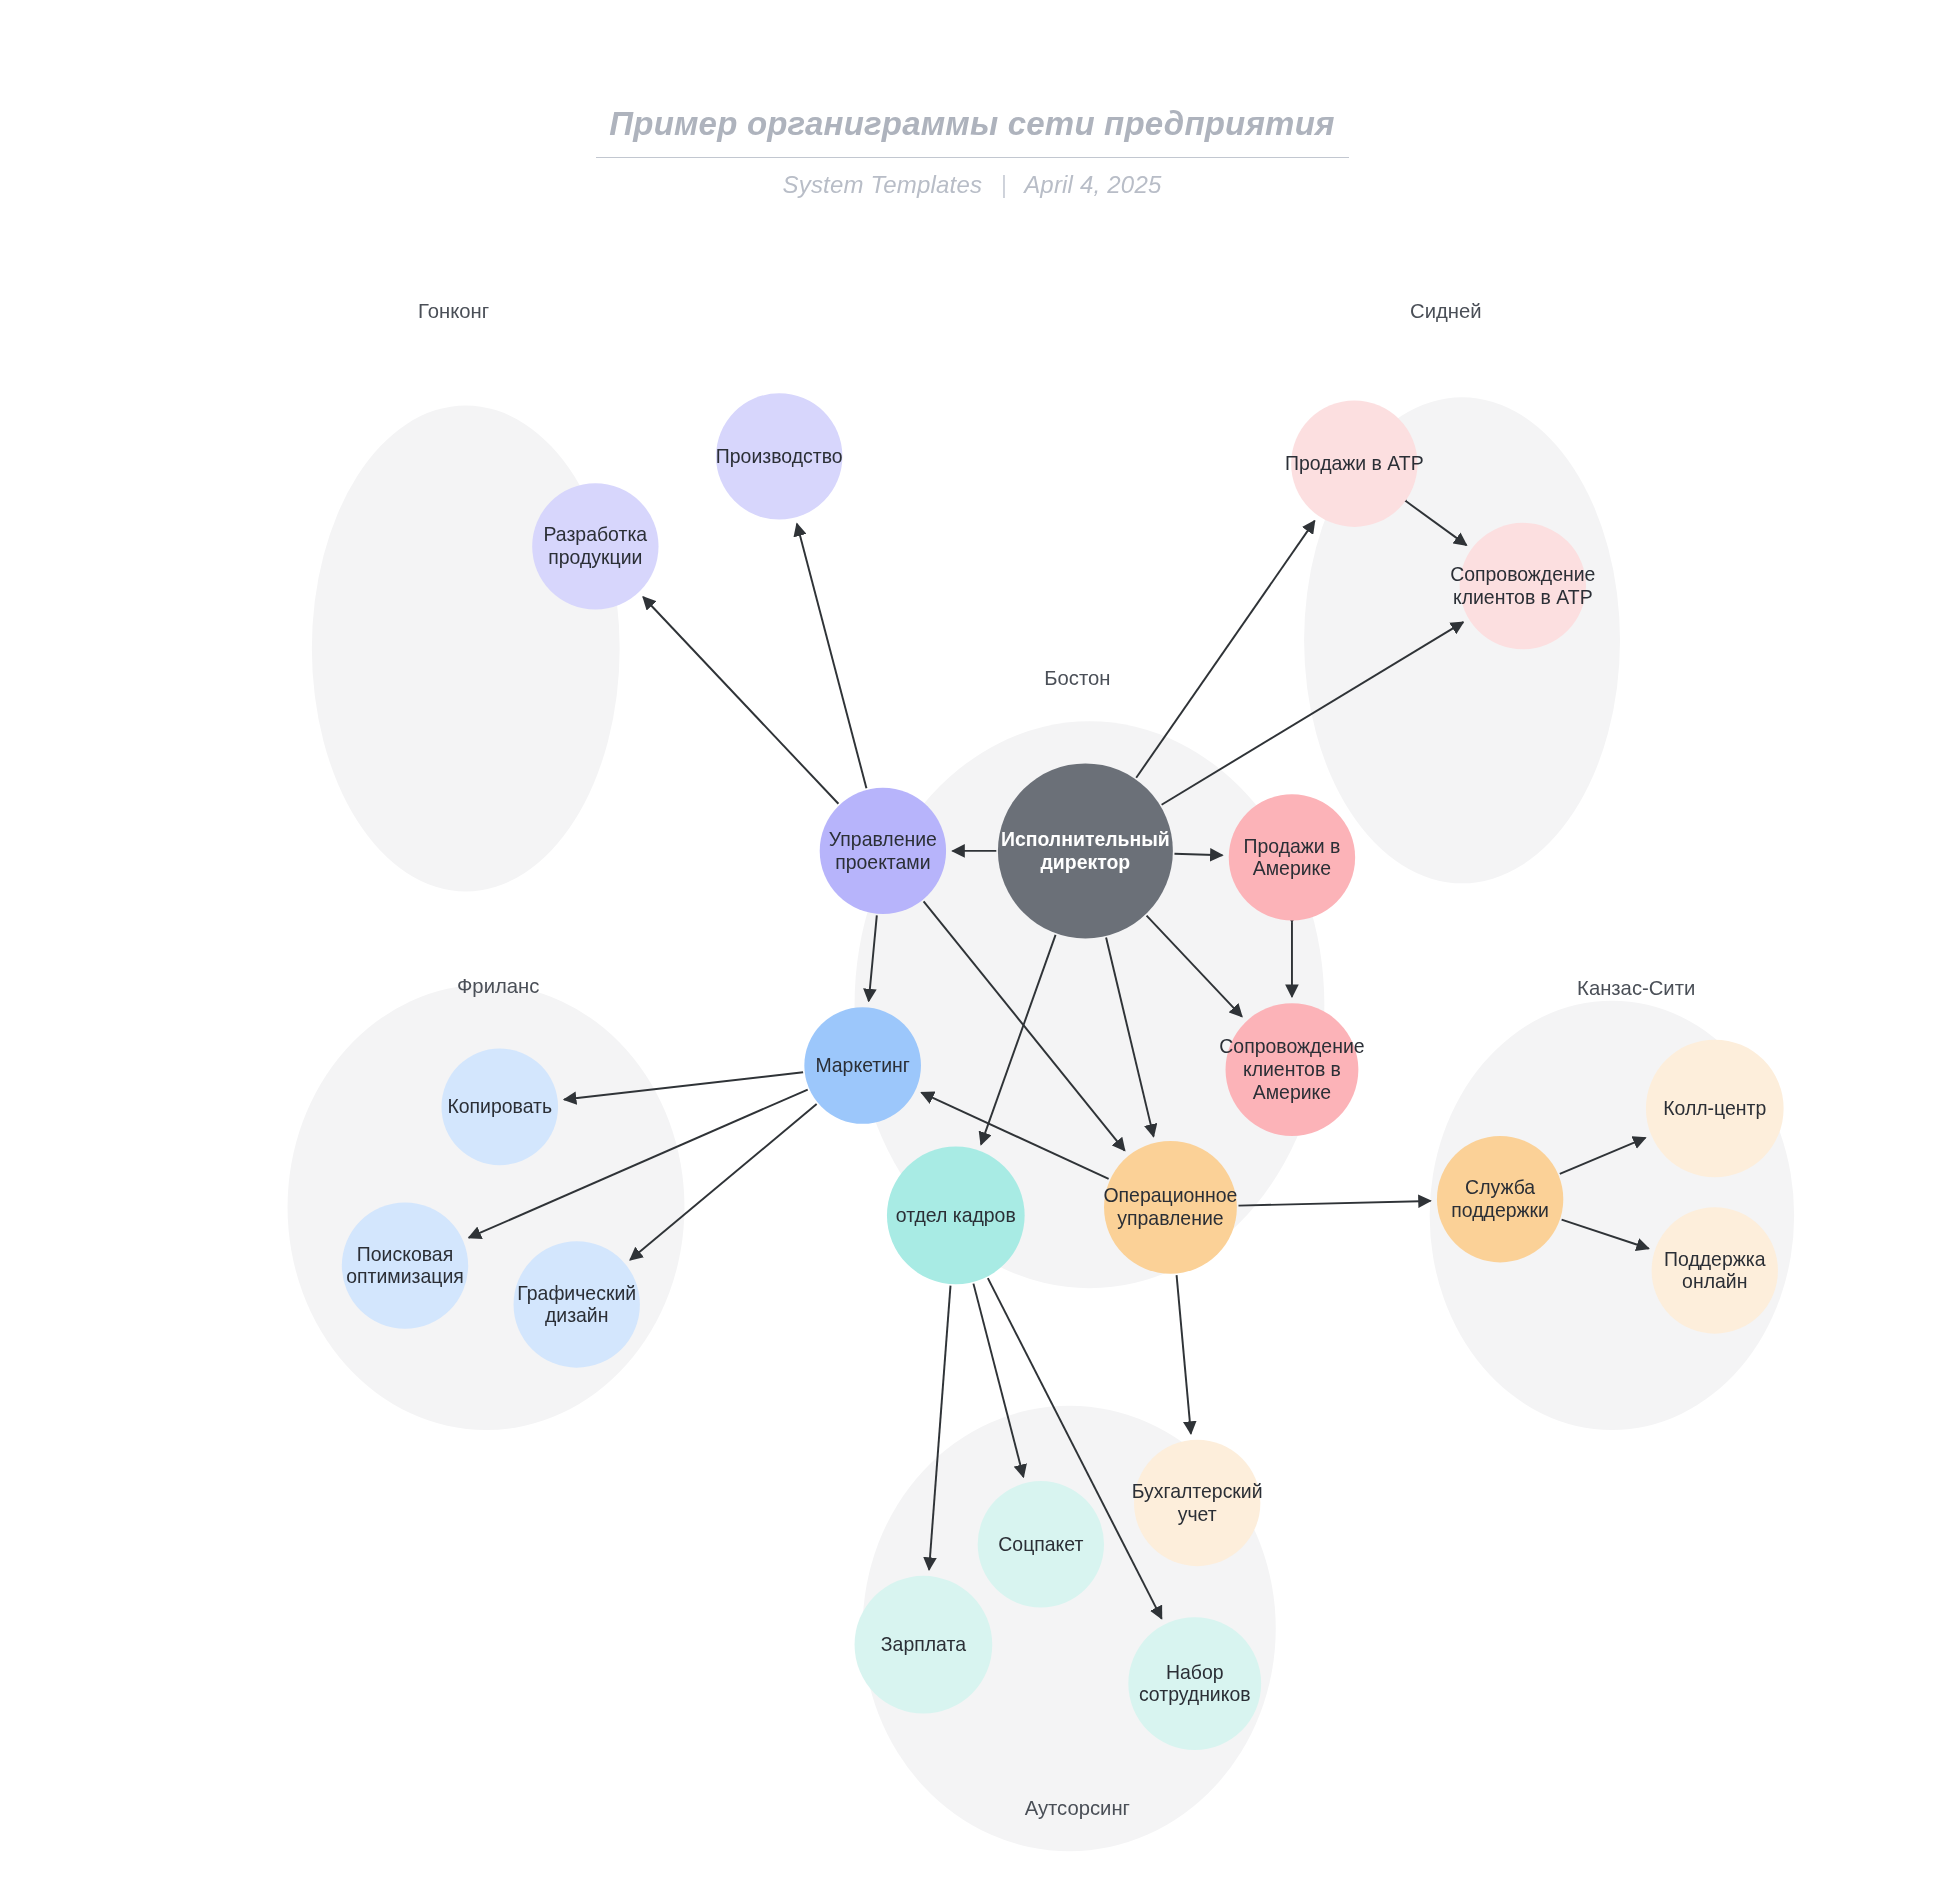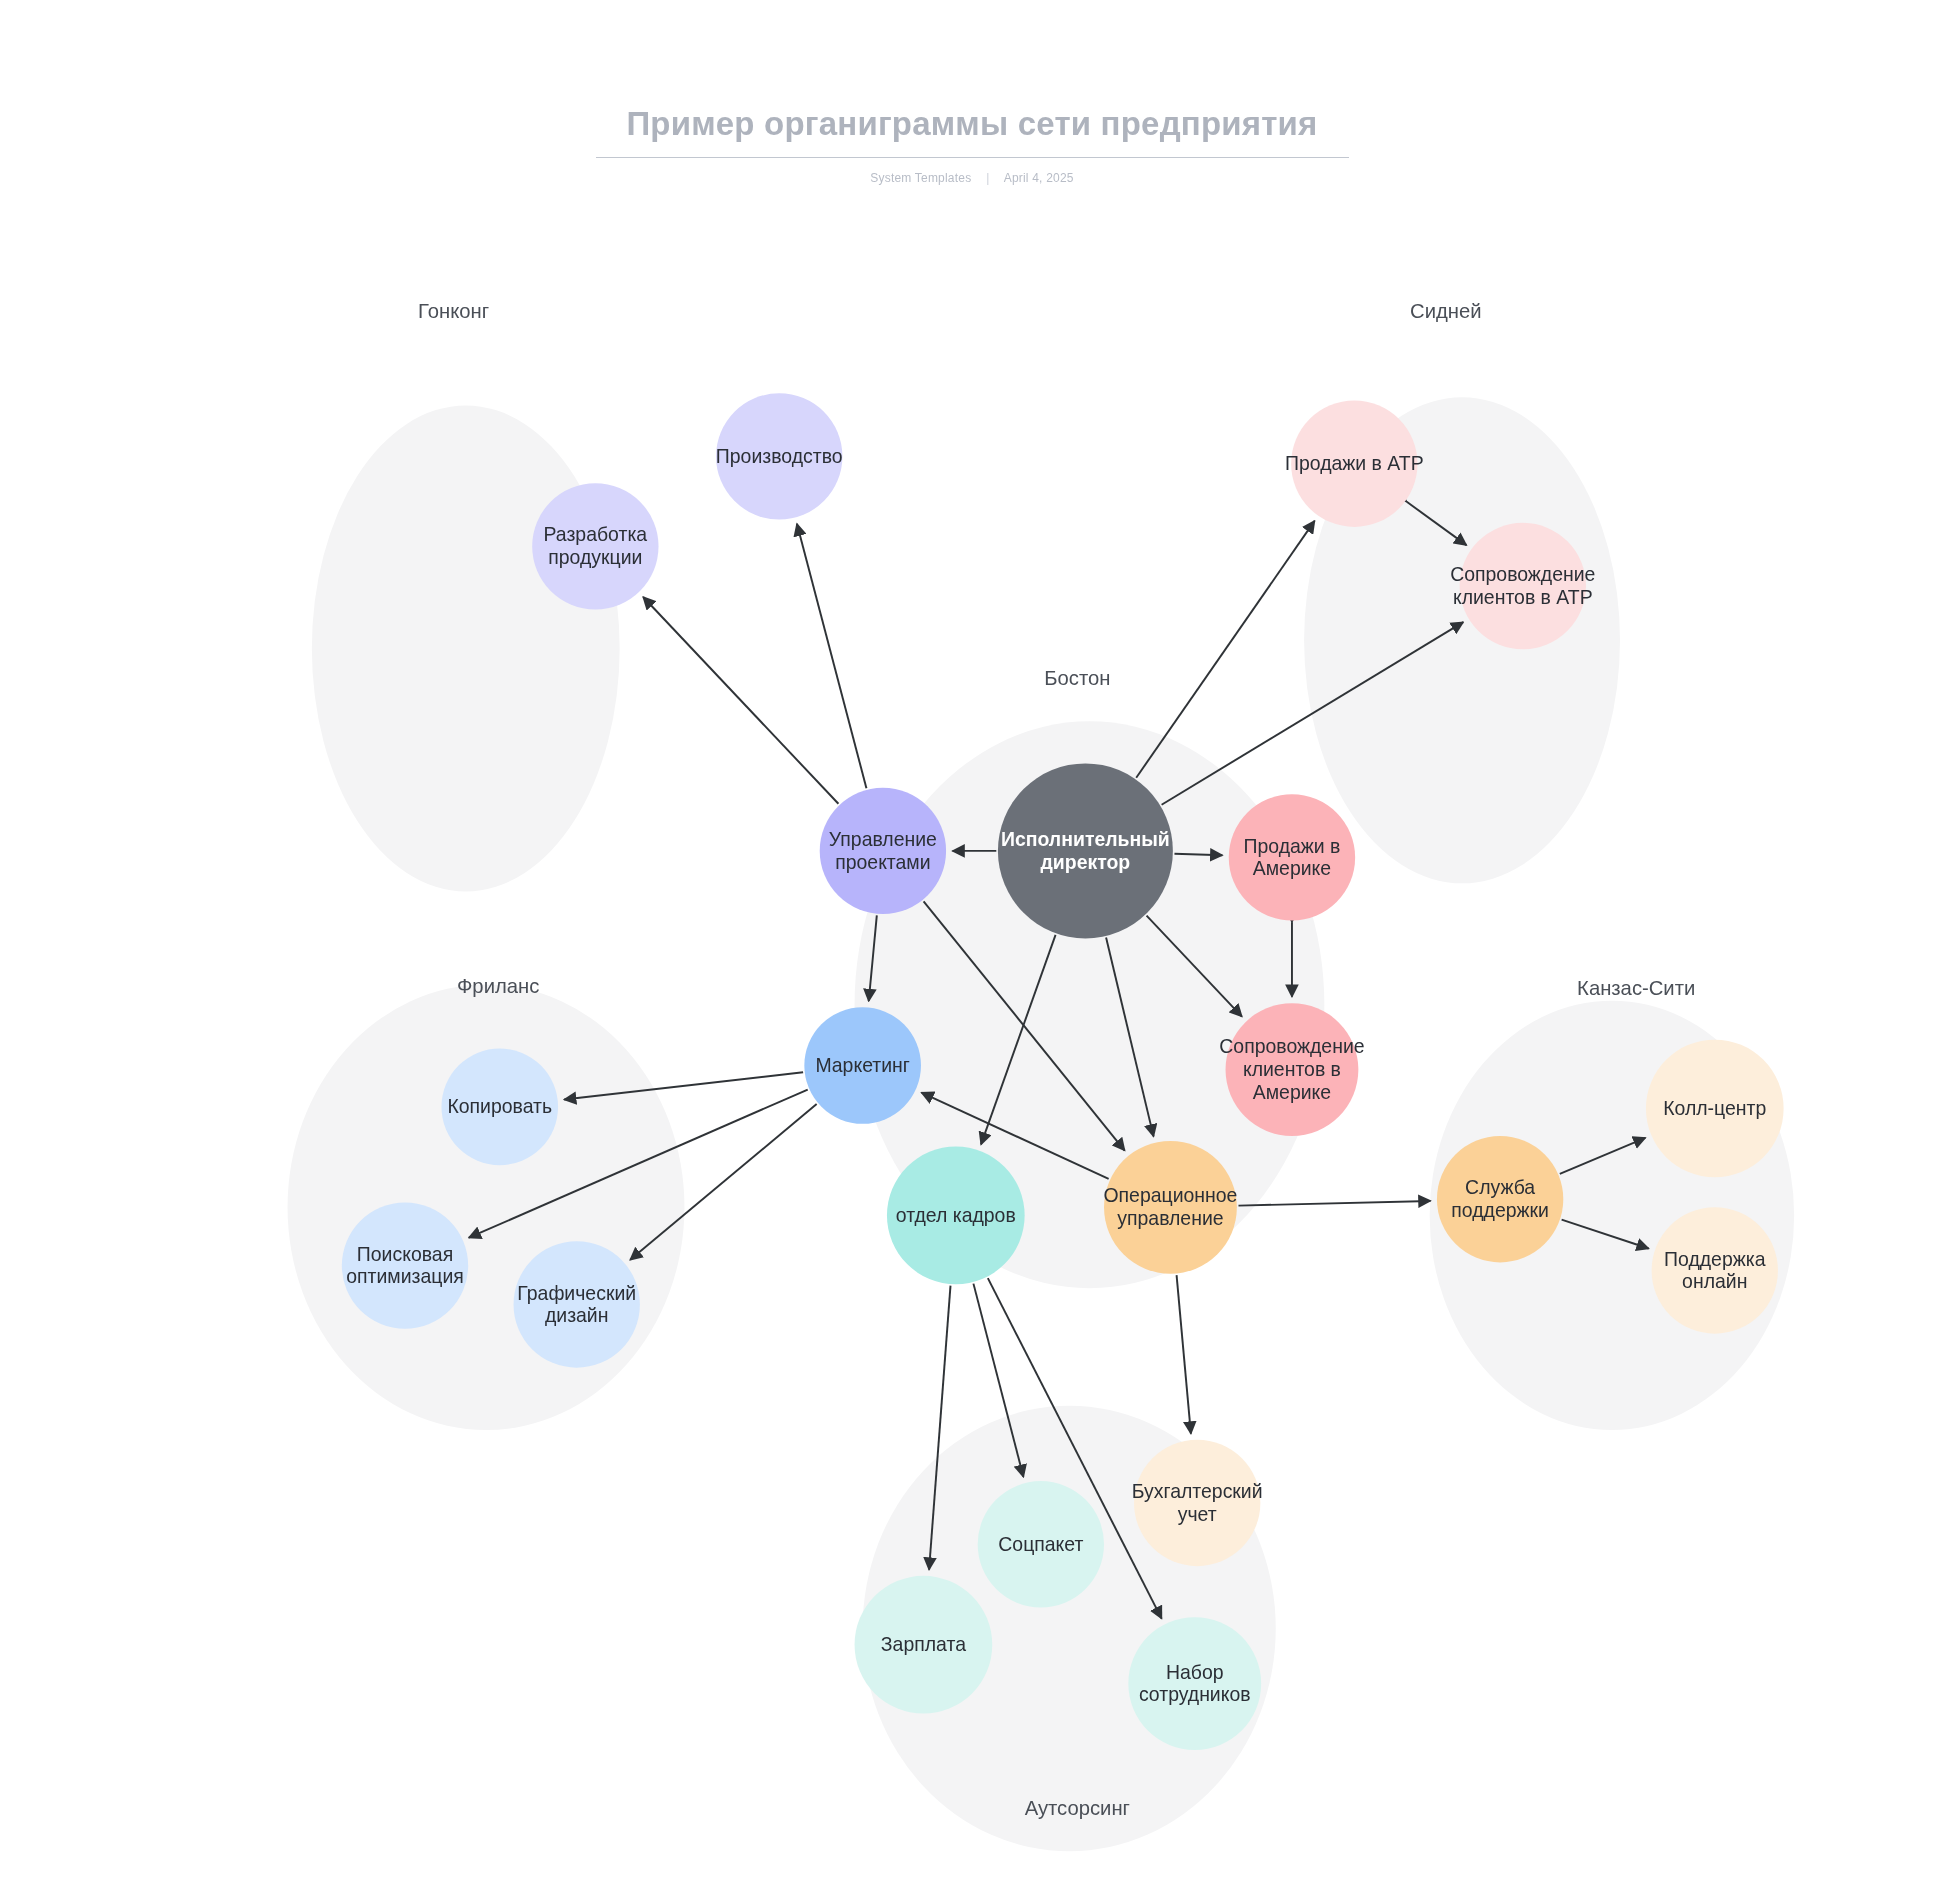--- a/index.html
+++ b/index.html
@@ -22,35 +22,36 @@
   }
 
   
   .header {
     position: absolute;
     top: 0; left: 0;
     width: 1944px;
     padding-top: 104px;
     text-align: center;
     box-sizing: border-box;
+    font-style: italic;
   }
   .doc-title {
     font-size: 33px;
     font-weight: bold;
     color: #aeb3bd;
     letter-spacing: 0.2px;
     line-height: 1.2;
     margin: 0 auto;
     width: 753px;
     padding-bottom: 13px;
     border-bottom: 1.6px solid #c2c7d0;
   }
   .doc-subtitle {
     margin-top: 13px;
-    font-size: 12px;
+    font-size: 24px;
     color: #b8bdc7;
     letter-spacing: 0.2px;
   }
   .doc-subtitle .sep {
     display: inline-block;
     margin: 0 11.3px;
     color: #ced2da;
     font-weight: 300;
   }
 

